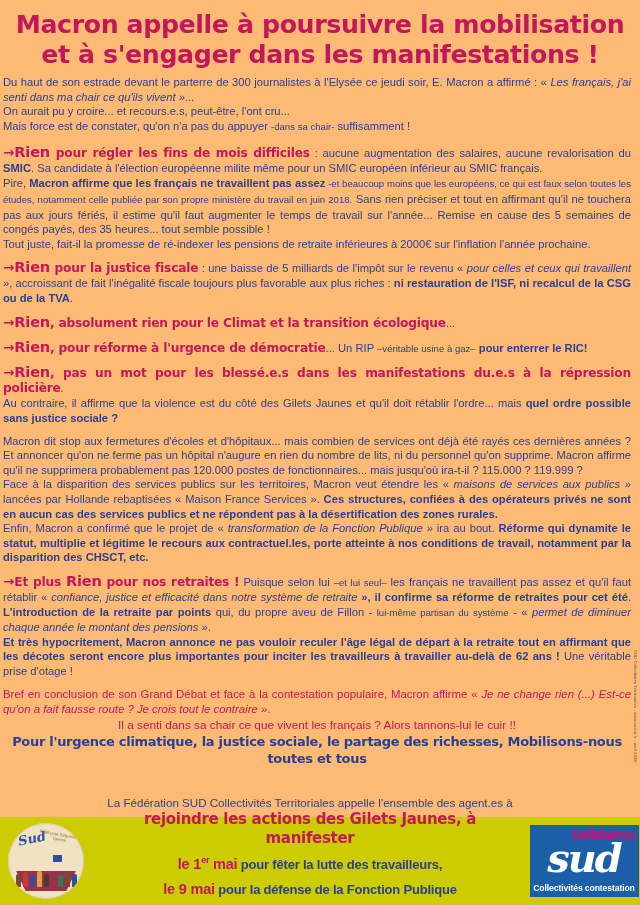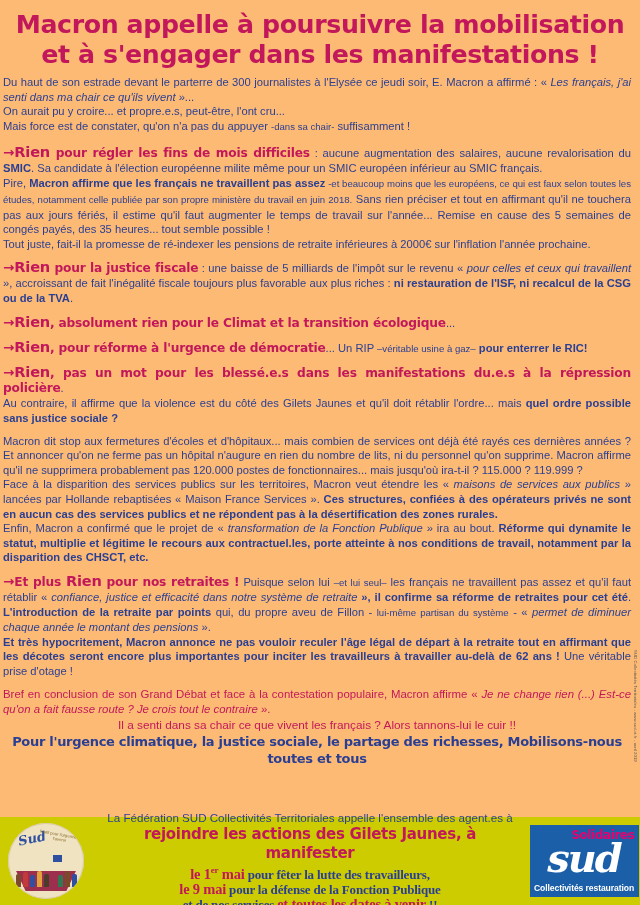--- a/index.html
+++ b/index.html
@@ -215,24 +215,24 @@
   }
   .banner-l2 {
     font-family: "DejaVu Sans", sans-serif;
     font-weight: bold;
     color: #c2185b;
     font-size: 15px;
     line-height: 19px;
     letter-spacing: -0.3px;
   }
   .banner-line {
-    font-family: Liberation Serif, serif;
+    font-family: Liberation Sans, sans-serif;
     font-weight: bold;
     font-size: 13px;
-    line-height: 14px;
+    line-height: 24px;
     color: #2a3f94;
     letter-spacing: -0.2px;
   }
   .banner-line .hl {
     color: #c2185b;
     font-size: 14.5px;
   }
   .banner-line .hl sup { font-size: 9px; }
 
   .banner-logo-right {
@@ -312,21 +312,21 @@
 <div id="page">
 
   <div class="title-block">
     <div class="title-line">Macron appelle à poursuivre la mobilisation</div>
     <div class="title-line">et à s'engager dans les manifestations !</div>
   </div>
 
   <div class="body-area">
 
     <p class="para"><span>Du haut de son estrade devant le parterre de 300 journalistes à l'Elysée ce jeudi soir, E. Macron a affirmé : « </span><span class="it">Les français, j'ai senti dans ma chair ce qu'ils vivent</span><span> »...</span></p>
-    <p class="para nojust">On aurait pu y croire... et propre.e.s, peut-être, l'ont cru...</p>
+    <p class="para nojust">On aurait pu y croire... et recours.e.s, peut-être, l'ont cru...</p>
     <p class="para nojust"><span>Mais force est de constater, qu'on n'a pas du appuyer </span><span class="sm">-dans sa chair-</span><span> suffisamment !</span></p>
 
     <div class="gap-l"></div>
 
     <div class="rien-row">
       <span class="arrow">→</span><span class="rien-head big">Rien</span><span class="rien-sub"> pour régler les fins de mois difficiles</span><span> : aucune augmentation des salaires, aucune revalorisation du </span><span class="bd">SMIC</span><span>. Sa candidate à l'élection européenne milite même pour un SMIC européen inférieur au SMIC français.</span>
     </div>
     <p class="para"><span>Pire, </span><span class="bd">Macron affirme que les français ne travaillent pas assez</span><span class="sm"> -et beaucoup moins que les européens, ce qui est faux selon toutes les études, notamment celle publiée par son propre ministère du travail en juin 2018.</span><span> Sans rien préciser et tout en affirmant qu'il ne touchera pas aux jours fériés, il estime qu'il faut augmenter le temps de travail sur l'année...  Remise en cause des 5 semaines de congés payés, des 35 heures... tout semble possible !</span></p>
     <p class="para nojust">Tout juste, fait-il la promesse de ré-indexer les pensions de retraite inférieures à 2000€ sur l'inflation l'année prochaine.</p>
 
@@ -403,21 +403,21 @@
       <div class="banner-l2">rejoindre les actions des Gilets Jaunes, à manifester</div>
       <div class="banner-line"><span class="hl"><span>le 1</span><sup>er</sup><span> mai</span></span><span> pour fêter la lutte des travailleurs,</span></div>
       <div class="banner-line"><span class="hl">le 9 mai</span><span> pour la défense de la Fonction Publique</span></div>
       <div class="banner-line"><span>et de nos services </span><span class="hl">et toutes les dates à venir</span><span> !!</span></div>
     </div>
 
     <div class="banner-logo-right">
       <div class="sud-box">
         <div class="sud-solidaires">Solidaires</div>
         <div class="sud-word">sud</div>
-        <div class="sud-sub">Collectivités restauration</div>
+        <div class="sud-sub">Collectivités contestation</div>
       </div>
     </div>
 
   </div>
 
   <div id="vcredit">SUD Collectivités Territoriales - www.sud-ct.fr - avril 2019</div>
 
 </div>
 
 </body></html>

